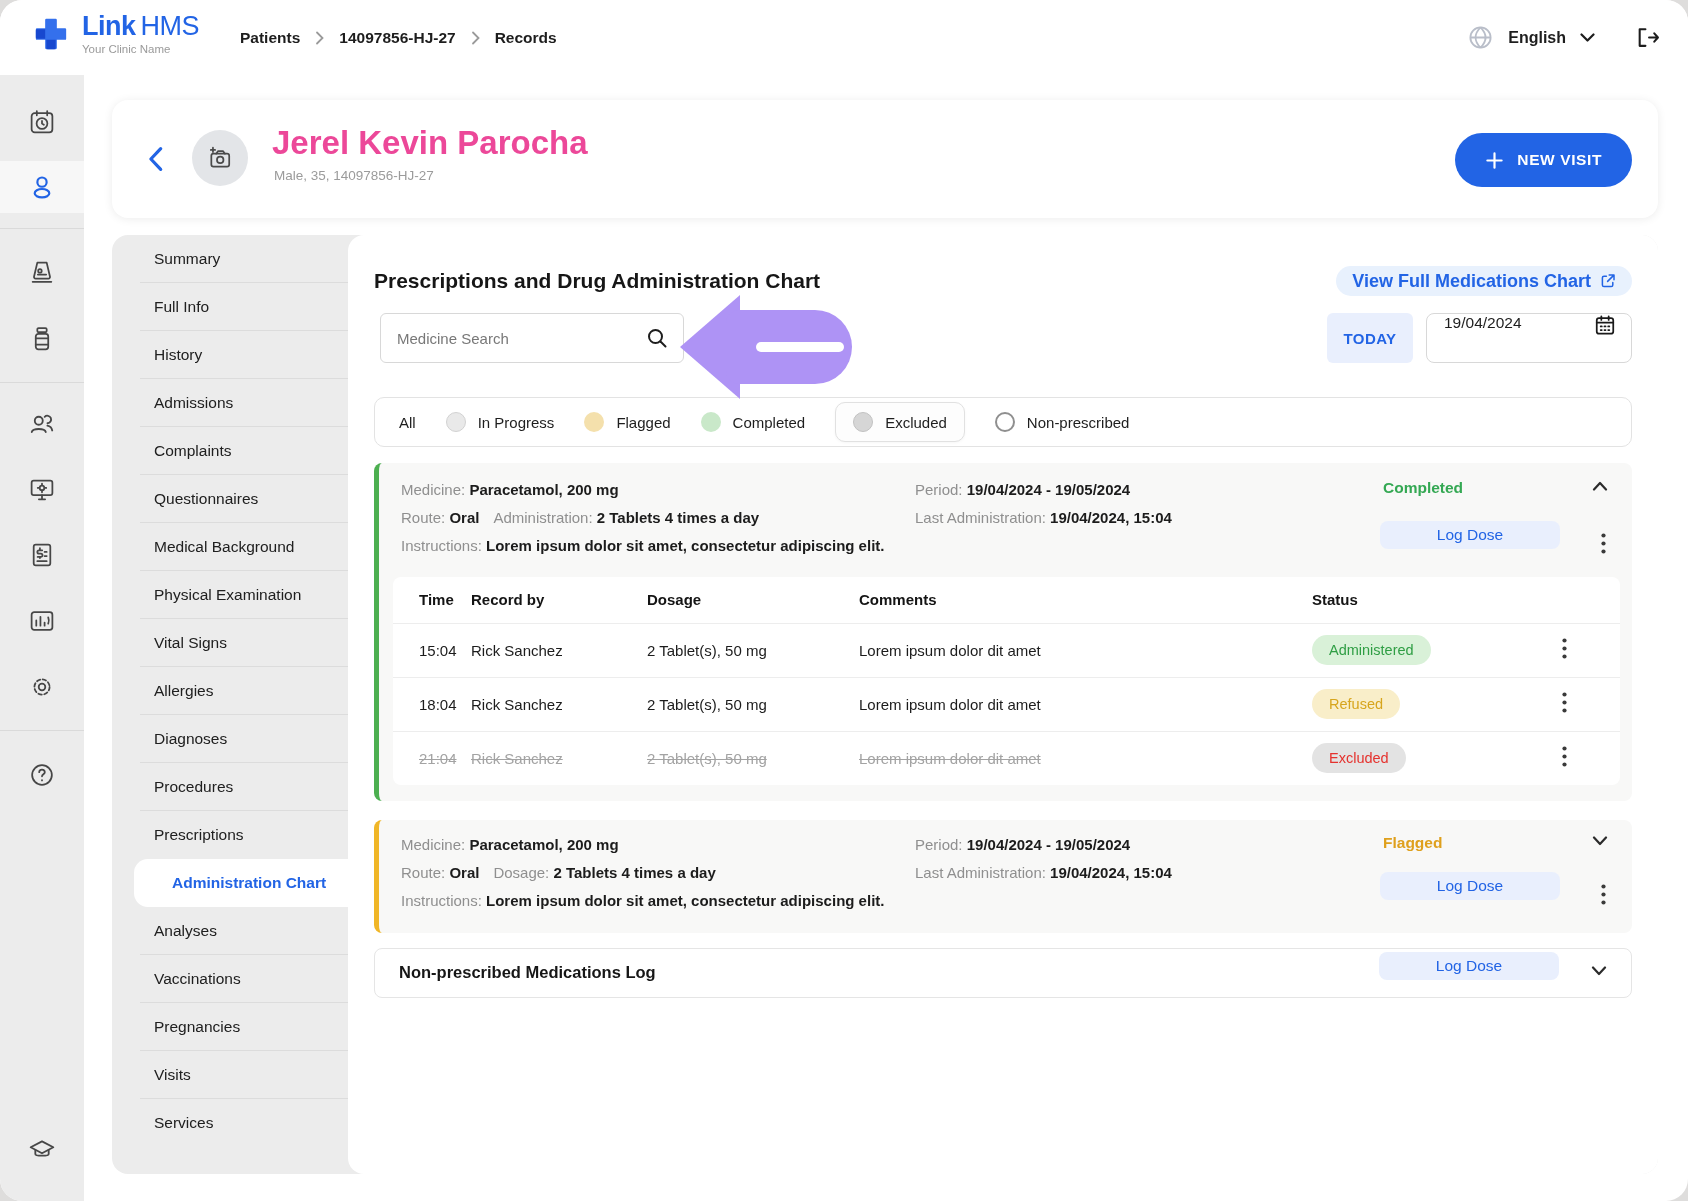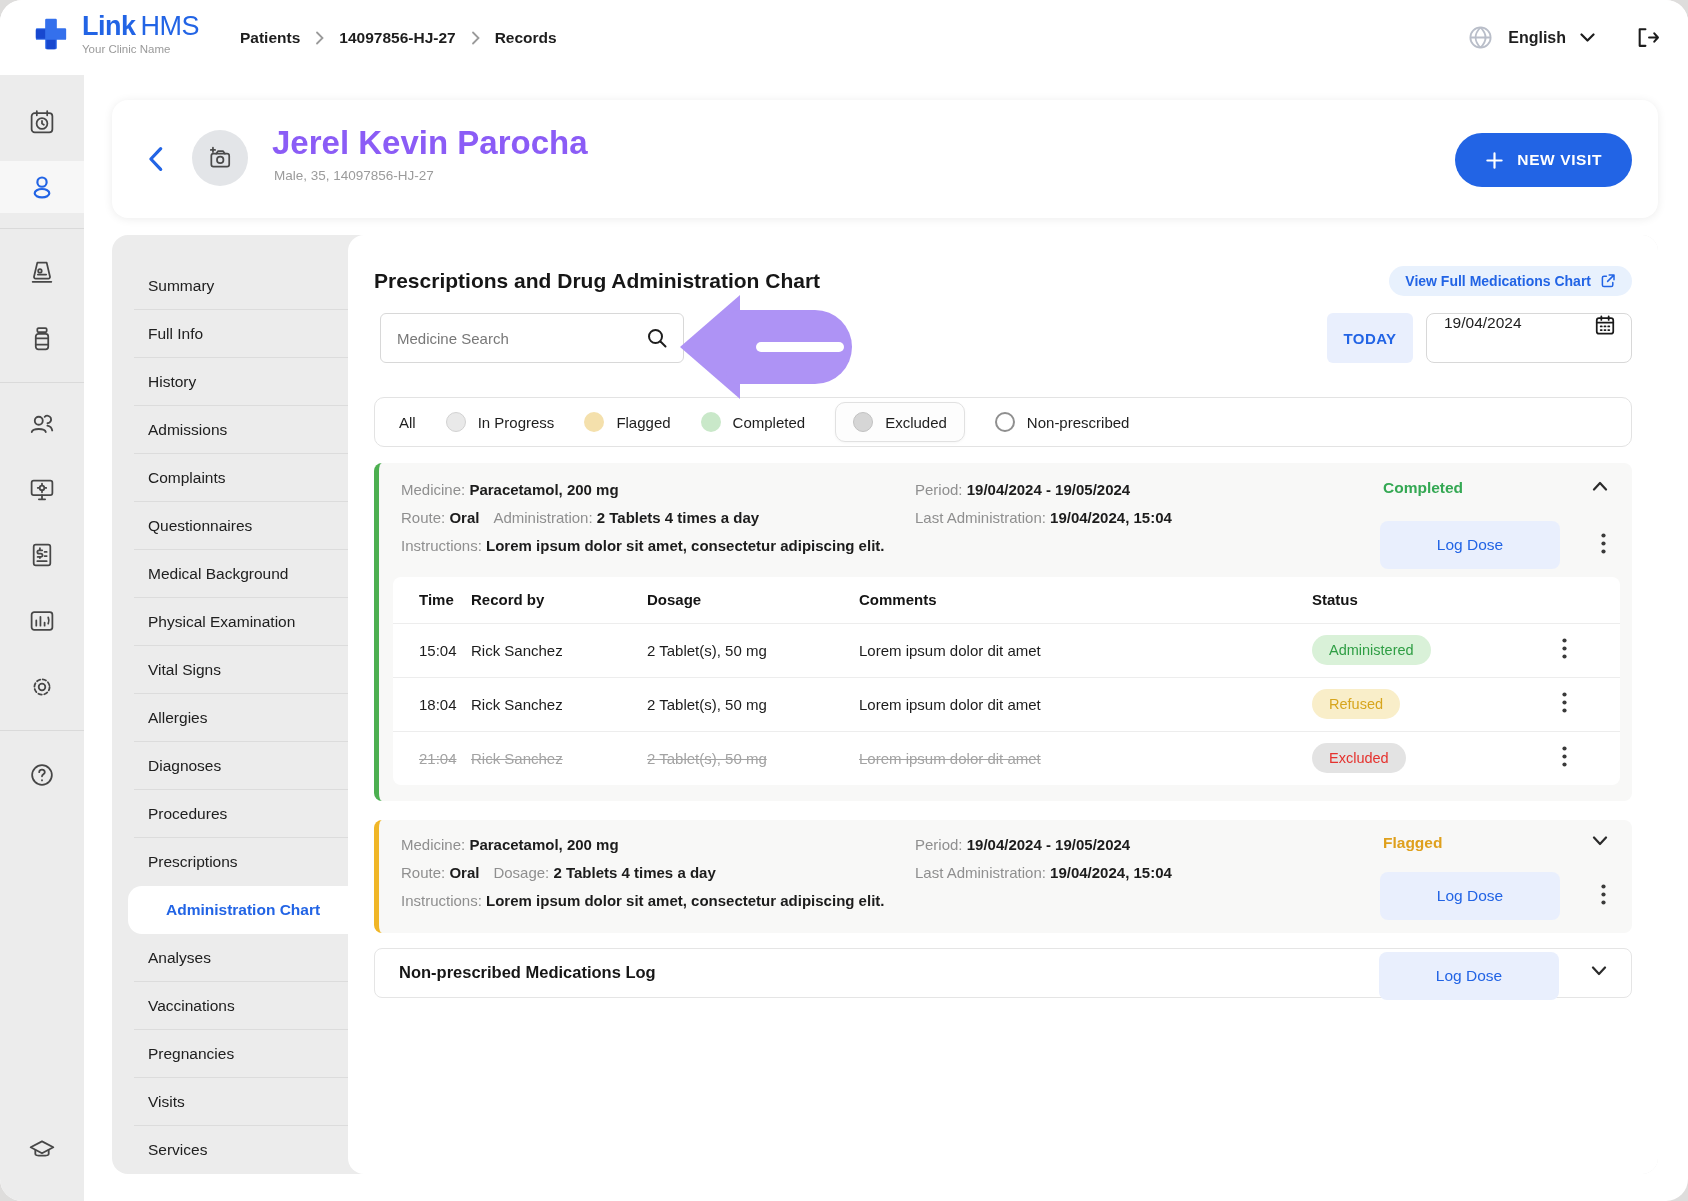--- a/index.html
+++ b/index.html
@@ -23,38 +23,38 @@
   
   .sidebar { position:absolute; left:0; top:75px; bottom:0; width:84px; background:#ececec; z-index:5; }
   .sb-ico { position:absolute; left:50%; transform:translate(-50%,-50%); cursor:pointer; }
   .sb-active-bg { position:absolute; left:0; top:86px; width:100%; height:52px; background:#f7f7f7; }
   .sb-div { position:absolute; left:0; right:0; height:1px; background:#dadada; }
 
   
   .patient-card { position:absolute; left:112px; top:100px; width:1546px; height:118px; background:#fff; border-radius:16px; box-shadow:0 1px 10px rgba(0,0,0,.08); z-index:4; }
   .back-btn { position:absolute; left:36px; top:46px; cursor:pointer; }
   .avatar { position:absolute; left:80px; top:30px; width:56px; height:56px; border-radius:50%; background:#e3e5e8; display:flex; align-items:center; justify-content:center; cursor:pointer; }
-  .p-name { position:absolute; left:160px; top:24px; font-size:33px; font-weight:600; color:#8b5cf6; }
+  .p-name { position:absolute; left:160px; top:24px; font-size:33px; font-weight:600; color:#ec4899; }
   .p-meta { position:absolute; left:162px; top:68px; font-size:13.5px; color:#9b9b9b; }
   .new-visit { position:absolute; right:26px; top:33px; height:54px; padding:0 30px; border:none; border-radius:28px; background:#2264e5; color:#fff; font-family:inherit; font-size:15.5px; font-weight:700; letter-spacing:.6px; display:flex; align-items:center; gap:13px; cursor:pointer; }
 
   
   .content { position:absolute; left:112px; top:235px; width:1546px; height:939px; background:#ececec; border-radius:16px; }
-  .side-menu { position:absolute; left:2px; top:0; width:276px; height:100%; padding-top:27px; }
+  .side-menu { position:absolute; left:8px; top:0; width:276px; height:100%; }
   .menu-item { position:relative; height:48px; display:flex; align-items:center; padding-left:34px; font-size:15.5px; color:#202020; cursor:pointer; }
   .menu-item::after { content:''; position:absolute; left:20px; right:0; bottom:0; height:1px; background:#dcdcdc; }
   .menu-item.no-line::after, .menu-item:last-child::after { display:none; }
   .menu-item.active { background:#fff; border-radius:14px 0 0 14px; margin-left:14px; padding-left:38px; color:#2264e5; font-weight:700; }
   .menu-item .m-chev { position:absolute; right:16px; top:17px; }
 
   .panel { position:absolute; left:236px; top:0; right:0; bottom:0; background:#fff; border-radius:16px; }
 
   .title-row { position:absolute; left:26px; right:26px; top:28px; height:36px; display:flex; align-items:center; justify-content:space-between; }
   .page-title { font-size:21px; font-weight:700; color:#161616; }
-  .view-link { display:flex; align-items:center; gap:9px; height:30px; padding:0 16px; background:#e8f1fd; border-radius:15px; color:#2264e5; font-size:14px; font-weight:600; cursor:pointer; }
+  .view-link { display:flex; align-items:center; gap:9px; height:30px; padding:0 16px; background:#e8f1fd; border-radius:15px; color:#2264e5; font-size:18px; font-weight:600; cursor:pointer; }
 
   .search-row { position:absolute; left:26px; right:26px; top:78px; height:50px;margin-left:6px; }
   .search-box { position:absolute; left:0; top:0; width:304px; height:50px; }
   .search-input { width:100%; height:100%; border:1px solid #d8d8d8; border-radius:6px; padding:0 46px 0 16px; font-family:inherit; font-size:15px; color:#222; outline:none; }
   .search-input::placeholder { color:#787878; }
   .search-ic { position:absolute; right:16px; top:14px; pointer-events:none; }
   .today-btn { position:absolute; right:219px; top:0; width:86px; height:50px; background:#e9effd; border:none; border-radius:6px; color:#2264e5; font-family:inherit; font-size:15px; font-weight:700; letter-spacing:.4px; cursor:pointer; }
   .date-field { position:absolute; right:0; top:0; width:206px; height:50px; border:1px solid #d8d8d8; border-radius:8px; display:flex; justify-content:space-between; padding:0 15px 0 17px; font-size:15.5px; font-weight:500; cursor:pointer; background:#fff; }
 
   
@@ -79,21 +79,21 @@
   .mc-green { border-left-color:#4caf50; }
   .mc-amber { border-left-color:#f0b627; }
   .fl { font-size:15px; position:absolute; white-space:nowrap; }
   .fl .lab { color:#8f8f8f; }
   .fl .val { color:#1c1c1c; font-weight:600; }
   .fl .lab2 { color:#8f8f8f; margin-left:14px; }
   .card-status { position:absolute; left:1004px; font-size:15.5px; font-weight:600; }
   .st-green { color:#34a853; }
   .st-amber { color:#dfa01d; }
   .card-chev { position:absolute; right:24px; cursor:pointer; }
-  .log-dose { position:absolute; right:72px; width:180px; height:48px; background:#e9effd; border:none; border-radius:8px; color:#2264e5; font-family:inherit; font-size:15.5px; font-weight:500; cursor:pointer; }
+  .log-dose { position:absolute; right:72px; width:180px; height:28px; background:#e9effd; border:none; border-radius:8px; color:#2264e5; font-family:inherit; font-size:15.5px; font-weight:500; cursor:pointer; }
   .kebab { position:absolute; right:26px; cursor:pointer; }
 
   .dose-table { position:absolute; left:14px; right:12px; top:114px; height:208px; background:#fff; border-radius:8px; overflow:hidden; }
   table { width:100%; border-collapse:collapse; font-size:15px; }
   th { text-align:left; font-weight:700; color:#141414; height:46px; padding:0; }
   td { height:54px; padding:0; border-top:1px solid #ededed; color:#1c1c1c; }
   th:first-child, td:first-child { padding-left:26px; }
   .badge { display:inline-block; padding:7px 17px; border-radius:16px; font-size:14.5px; font-weight:400; }
   .b-green { background:#d9f1d8; color:#2f9e44; }
   .b-amber { background:#f9eec9; color:#d7a51d; }

